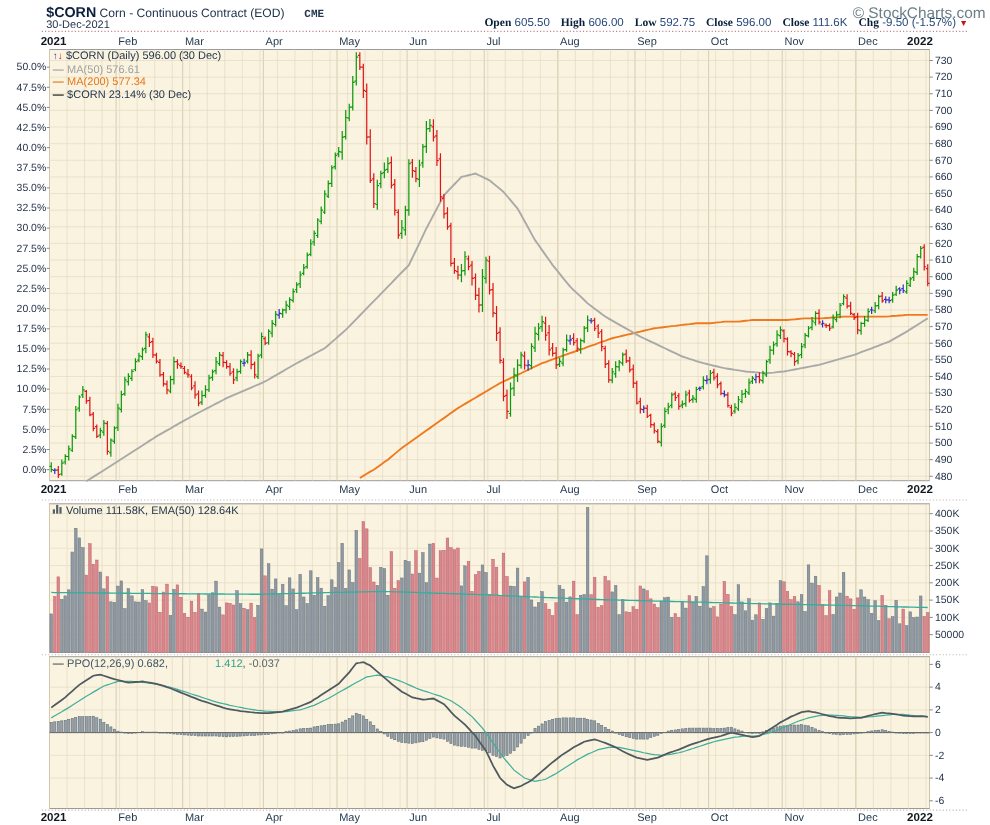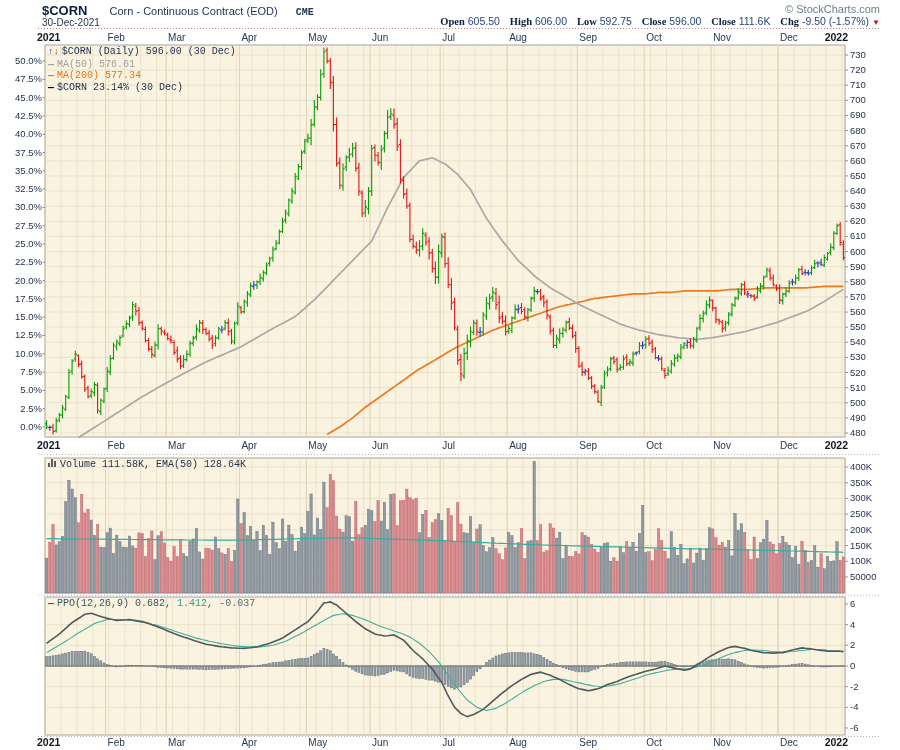--- a/index.html
+++ b/index.html
@@ -1,42 +1,42 @@
 <!DOCTYPE html>
 <html><head>
 <meta charset="utf-8">
 <style>
   html,body{margin:0;padding:0;background:#fff;width:900px;height:750px;overflow:hidden;
     font-family:"Liberation Sans", sans-serif;}
   #stage{position:relative;width:900px;height:750px;background:#fff;}
   #chart-svg{position:absolute;left:0;top:0;}
   .hrow{position:absolute;white-space:nowrap;}
   #symbol{left:42px;top:3px;font-size:13px;font-weight:bold;color:#0a1f3c;}
-  #title{font-size:11px;font-weight:normal;color:#24364f;margin-left:22px;}
+  #title{font-size:11px;font-weight:normal;color:#24364f;margin-left:3px;}
   #exchange{font-size:10px;color:#24364f;margin-left:18px;font-family:Liberation Mono, monospace;}
-  #copyright{right:20px;top:3px;font-size:11px;color:#6b7f86;}
+  #copyright{right:4px;top:3px;font-size:14px;color:#6b7f86;}
   #date-row{left:42px;top:17px;font-size:10px;color:#24364f;}
   #quote-row{right:20px;top:15px;font-size:10.5px;color:#27487a;}
   #quote-row b{color:#0a1f3c;margin-left:7px;font-family:Liberation Serif, serif;}
   #chg-icon{color:#cc1111;font-size:8px;margin-left:3px;cursor:pointer;}
-  .legend{position:absolute;font-size:10px;color:#24364f;line-height:11.5px;font-family:Liberation Mono, monospace;}
+  .legend{position:absolute;font-size:10px;color:#24364f;line-height:11.5px;}
   #legend-price{left:48px;top:46px;}
   .dash{font-weight:bold;margin-right:3px;}
   .l-ma50{color:#a0a0a0;}
   .l-ma200{color:#e8761a;}
   .l-perf .dash{color:#000;}
   .arr-up{color:#2a2ac8;font-size:9px;}
   .arr-dn{color:#cc2222;font-size:9px;margin-right:3px;}
   #legend-volume{left:48px;top:459px;}
   #legend-ppo{left:48px;top:598px;}
   .vbar-icon{display:inline-block;vertical-align:baseline;margin-right:3px;}
   .vbar-icon i{display:inline-block;width:2px;background:#55606a;margin-right:1px;}
   .ppo-dash{color:#4f5a60;font-weight:bold;margin-right:3px;}
   .ppo-v1{color:#3c5668;}
-  .ppo-v2{color:#2fa08e;}
+  .ppo-v2{color:#2fa08e;margin-left:40px;}
   .ppo-v3{color:#5a6a74;}
 </style>
 </head>
 <body>
 
 <div id="stage">
   <svg id="chart-svg" width="900" height="750">
       <g>
         <rect x="45" y="45" width="800" height="392" fill="#faf3df" stroke="#9a9a9a" stroke-width="0.9"></rect>
         <rect x="45" y="458" width="800" height="135" fill="#faf3df" stroke="#9a9a9a" stroke-width="0.9"></rect>

